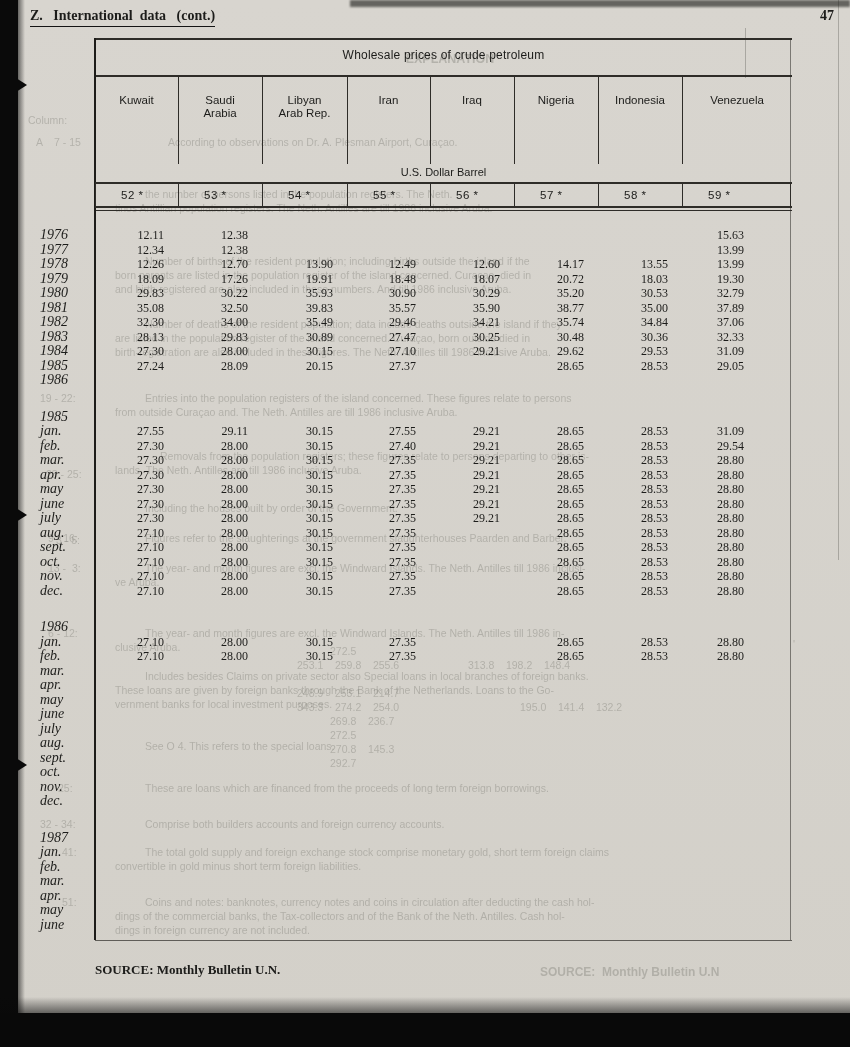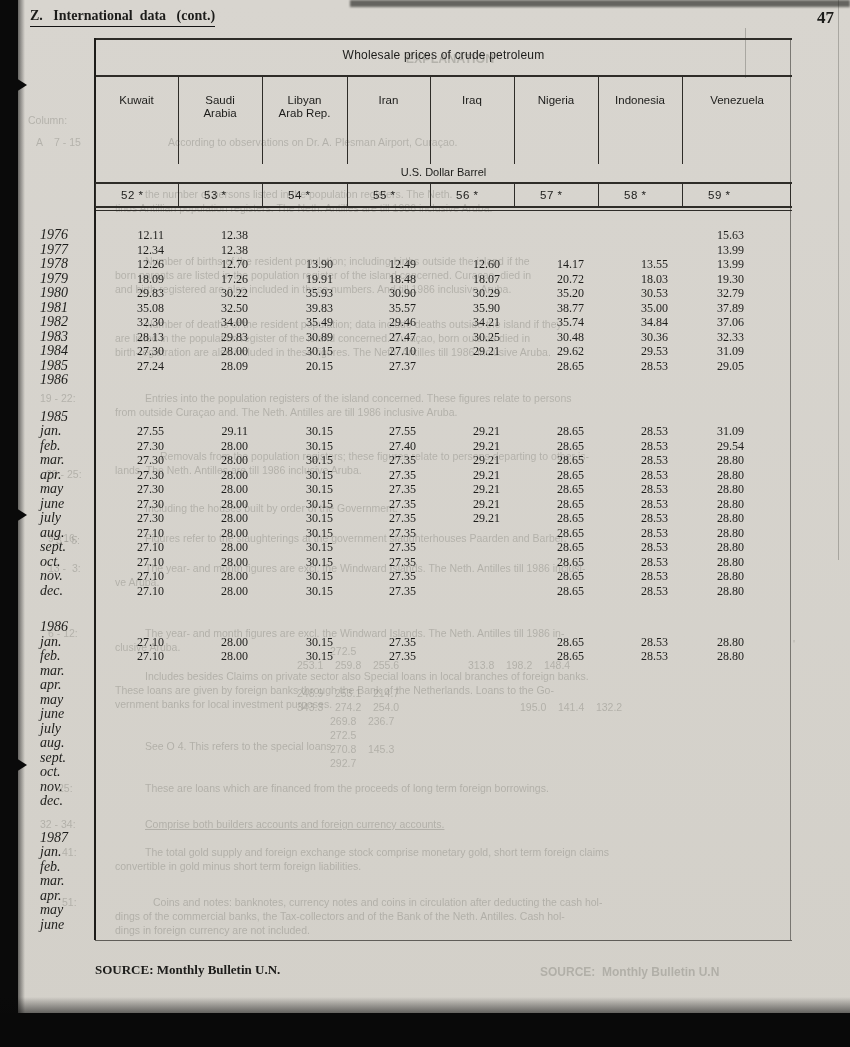--- a/index.html
+++ b/index.html
@@ -16,21 +16,21 @@
   .edge-bottom{position:absolute;left:0;bottom:0;width:100%;height:34px;background:#090909;z-index:6;}
   .edge-bottom-fade{position:absolute;left:0;bottom:34px;width:100%;height:16px;
         background:linear-gradient(to top,rgba(9,9,9,.55),rgba(9,9,9,0));z-index:6;}
   .smudge-top{position:absolute;top:0;left:350;width:500px;height:7px;background:rgba(25,25,22,.6);
         filter:blur(1.2px);z-index:5;left:350px;}
   .ghost-vline{position:absolute;width:1px;background:rgba(70,70,64,.32);z-index:1;}
 
   
   .pg-header{position:absolute;left:30px;top:8px;z-index:4;font-family:"Liberation Serif",serif;
         font-weight:bold;font-size:14px;white-space:pre;border-bottom:1.5px solid #141414;padding-bottom:2px;}
-  .pg-num{position:absolute;right:16px;top:8px;z-index:4;font-weight:bold;font-size:17px;
+  .pg-num{position:absolute;right:16px;top:8px;z-index:4;font-weight:bold;font-size:14px;
         font-family:"Liberation Serif",serif;}
   .source{position:absolute;left:95px;top:962px;z-index:4;font-family:"Liberation Serif",serif;
         font-weight:bold;font-size:13px;}
 
   
   .tframe{position:absolute;left:30px;top:38px;width:762px;height:910px;z-index:2;}
   .hline{position:absolute;background:#2e2c28;height:1.5px;}
   .vline{position:absolute;background:#2e2c28;width:1px;}
   .t-title{position:absolute;left:65px;top:10px;width:697px;text-align:center;font-size:12px;letter-spacing:.2px;}
   .t-unit{position:absolute;left:65px;top:128px;width:697px;text-align:center;font-size:11px;}
@@ -89,26 +89,26 @@
       <div class="bleed" style="left: 48px; top: 627px;">6 - 12:</div>
       <div class="bleed" style="left: 145px; top: 627px;">The year- and month figures are excl. the Windward Islands. The Neth. Antilles till 1986 in-</div>
       <div class="bleed" style="left: 115px; top: 641px;">clusive Aruba.</div>
       <div class="bleed" style="left: 145px; top: 670px;">Includes besides Claims on private sector also Special loans in local branches of foreign banks.</div>
       <div class="bleed" style="left: 115px; top: 684px;">These loans are given by foreign banks through the Bank of the Netherlands. Loans to the Go-</div>
       <div class="bleed" style="left: 115px; top: 698px;">vernment banks for local investment purposes.</div>
       <div class="bleed" style="left: 145px; top: 740px;">See O 4. This refers to the special loans.</div>
       <div class="bleed" style="left: 58px; top: 782px;">25:</div>
       <div class="bleed" style="left: 145px; top: 782px;">These are loans which are financed from the proceeds of long term foreign borrowings.</div>
       <div class="bleed" style="left: 40px; top: 818px;">32 - 34:</div>
-      <div class="bleed" style="left: 145px; top: 818px; text-decoration: underline;">Comprise both builders accounts and foreign currency accounts.</div>
+      <div class="bleed" style="left: 145px; top: 818px;">Comprise both builders accounts and foreign currency accounts.</div>
       <div class="bleed" style="left: 62px; top: 846px;">41:</div>
       <div class="bleed" style="left: 145px; top: 846px;">The total gold supply and foreign exchange stock comprise monetary gold, short term foreign claims</div>
       <div class="bleed" style="left: 115px; top: 860px;">convertible in gold minus short term foreign liabilities.</div>
       <div class="bleed" style="left: 62px; top: 896px;">51:</div>
-      <div class="bleed" style="left: 145px; top: 896px; margin-left: 8px;">Coins and notes: banknotes, currency notes and coins in circulation after deducting the cash hol-</div>
+      <div class="bleed" style="left: 145px; top: 896px;">Coins and notes: banknotes, currency notes and coins in circulation after deducting the cash hol-</div>
       <div class="bleed" style="left: 115px; top: 910px;">dings of the commercial banks, the Tax-collectors and of the Bank of the Neth. Antilles. Cash hol-</div>
       <div class="bleed" style="left: 115px; top: 924px;">dings in foreign currency are not included.</div>
       <div class="bleed" style="left: 330px; top: 645px;">272.5</div>
       <div class="bleed" style="left: 297px; top: 659px;">253.1    259.8    255.6</div>
       <div class="bleed" style="left: 468px; top: 659px;">313.8    198.2    148.4</div>
       <div class="bleed" style="left: 297px; top: 687px;">248.9    253.1    214.7</div>
       <div class="bleed" style="left: 297px; top: 701px;">343.3    274.2    254.0</div>
       <div class="bleed" style="left: 520px; top: 701px;">195.0    141.4    132.2</div>
       <div class="bleed" style="left: 330px; top: 715px;">269.8    236.7</div>
       <div class="bleed" style="left: 330px; top: 729px;">272.5</div>

